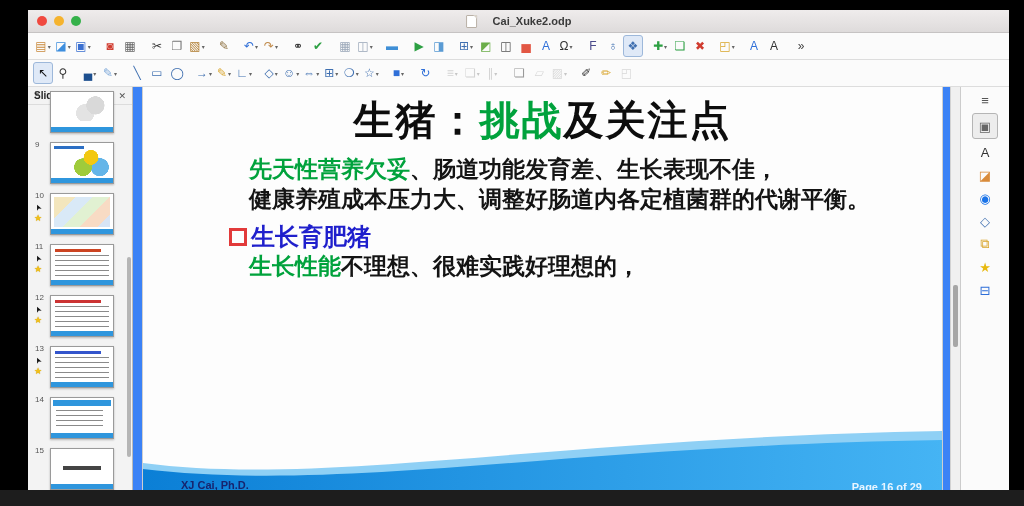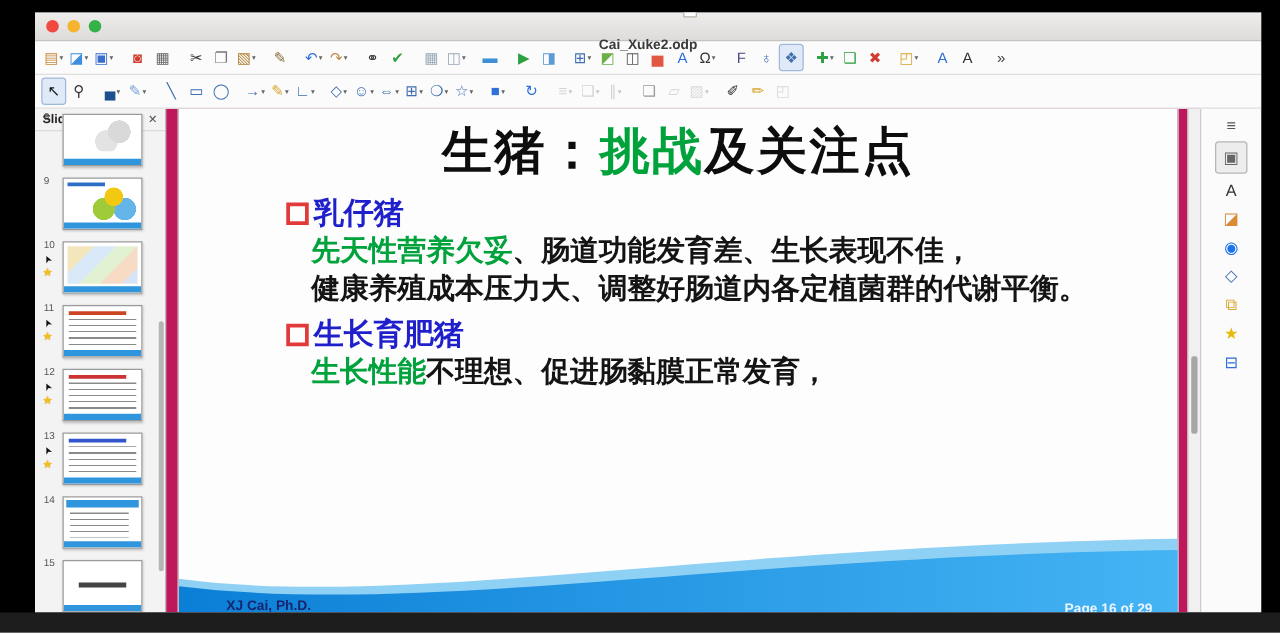--- a/index.html
+++ b/index.html
@@ -6,22 +6,22 @@
   body{width:1024px;height:506px;background:#000;position:relative;overflow:hidden;
        font-family:"Liberation Sans","DejaVu Sans",sans-serif;-webkit-font-smoothing:antialiased;}
   #window{position:absolute;left:28px;top:10px;width:981px;height:480px;background:#fff;
           display:flex;flex-direction:column;overflow:hidden;}
   
   #titlebar{height:22px;background:linear-gradient(#efecec,#dedbdb);border-bottom:1px solid #c6c3c3;
             position:relative;display:flex;align-items:center;flex:0 0 auto;}
   .lights{display:flex;gap:7px;margin-left:9px;}
   .light{width:10px;height:10px;border-radius:50%;}
   .light.r{background:#f0493f;}.light.y{background:#f5b32e;}.light.g{background:#35b14a;}
-  .tb-title{position:absolute;left:50%;transform:translateX(-50%);display:flex;align-items:flex-end;gap:16px;
-            font-size:11px;font-weight:bold;color:#3a3a3a;flex-direction:column;}
+  .tb-title{position:absolute;left:50%;transform:translateX(-50%);display:flex;align-items:center;gap:16px;
+            font-size:11px;font-weight:bold;color:#3a3a3a;}
   .doc-ico{width:9px;height:11px;background:#fff;border:1px solid #b9b0a6;border-radius:1px;position:relative;}
   .doc-ico::after{content:"";position:absolute;right:-1px;top:-1px;border:2px solid #d8d2ca;border-left-color:transparent;border-bottom-color:transparent;}
   
   .toolbar{height:26px;background:#fbfbfb;border-bottom:1px solid #ddd;display:flex;align-items:center;
            padding:0 5px;flex:0 0 auto;overflow:hidden;}
   .tbi{display:inline-flex;align-items:center;justify-content:center;height:20px;min-width:16px;
        padding:0 1px;border-radius:3px;cursor:default;border:1px solid transparent;}
   .tbi .glyph{font-size:12px;line-height:1;}
   .tbi .dd{font-size:6px;color:#666;margin-left:1px;}
   .tbi.active{background:#dfe9f7;border-color:#9db8da;}
@@ -58,21 +58,21 @@
       filter:saturate(1.2);}
   .t-text::before{content:"";position:absolute;left:4px;right:4px;top:10px;bottom:8px;
       background:repeating-linear-gradient(#8a8a8a 0 1px,transparent 1px 5px);}
   .t-text .mini-title{position:absolute;left:4px;top:4px;width:46px;height:3px;background:#cc3333;}
   .t-titlebar::before{content:"";position:absolute;left:2px;right:2px;top:2px;height:6px;background:#2f96dd;}
   .t-titlebar .mini-lines{position:absolute;left:5px;right:10px;top:12px;bottom:8px;
       background:repeating-linear-gradient(#8a8a8a 0 1px,transparent 1px 5px);}
   .t-titleonly::before{content:"";position:absolute;left:12px;top:17px;width:38px;height:4px;background:#444;}
   #panel-scroll{position:absolute;right:1px;top:170px;width:4px;height:200px;background:#b5b5b5;border-radius:2px;}
   
-  #canvas{flex:1;background:#be185d;position:relative;overflow:hidden;min-width:0;}
+  #canvas{flex:1;background:#3b82f6;position:relative;overflow:hidden;min-width:0;}
   #slide{position:absolute;left:10px;top:0;right:18px;height:440px;background:#fdfdfd;
          outline:1px solid #cfcfcf;overflow:hidden;}
   #slide-title{margin:6px 0 0 0;text-align:center;font-size:40px;font-weight:900;letter-spacing:2px;color:#0d0d0d;}
   .g{color:#00A23C;}
   #sections{margin:6px 0 0 86px;}
   .sec-header{display:flex;align-items:center;margin-top:9px;font-size:24px;font-weight:900;color:#1F1FCC;line-height:28px;}
   .bullet{width:12px;height:12px;border:3px solid #E23A3A;margin-right:4px;flex:0 0 auto;}
   .sec-line{margin-left:20px;font-size:23px;font-weight:700;color:#141414;line-height:30px;white-space:nowrap;}
   #wave{position:absolute;left:0;right:0;top:342px;height:98px;}
   #footer-left{position:absolute;left:38px;top:392px;font-size:11px;font-weight:bold;color:#17246e;}
@@ -386,33 +386,29 @@
           </div>
         </div>
       <div id="panel-scroll"></div>
     </div>
 
     <div id="canvas">
       <div id="slide">
         <h1 id="slide-title"><span>生猪：</span><span class="g">挑战</span><span>及关注点</span></h1>
         <div id="sections">
             <div class="section">
-              <div class="sec-header">
-                <span class="bullet"></span>
-                <span>乳仔猪</span>
-              </div>
               <div class="sec-line"><span class="g">先天性营养欠妥</span><span>、肠道功能发育差、生长表现不佳，</span></div>
               <div class="sec-line"><span>健康养殖成本压力大、调整好肠道内各定植菌群的代谢平衡。</span></div>
             </div>
             <div class="section">
               <div class="sec-header">
                 <span class="bullet"></span>
                 <span>生长育肥猪</span>
               </div>
-              <div class="sec-line"><span class="g">生长性能</span><span>不理想、促进肠黏膜正常发育，</span></div>
+              <div class="sec-line"><span class="g">生长性能</span><span>不理想、很难实践好理想的，</span></div>
             </div>
           </div>
         <svg id="wave" viewBox="0 0 800 98" preserveAspectRatio="none">
           <defs>
             <linearGradient id="wg" x1="0" y1="0" x2="1" y2="0">
               <stop offset="0" stop-color="#0B7FD6"></stop>
                 <stop offset="1" stop-color="#45B4F4"></stop>
             </linearGradient>
           </defs>
           <path d="M0,34 C180,58 420,8 800,2 L800,98 L0,98 Z" fill="#8fd0f5"></path>

